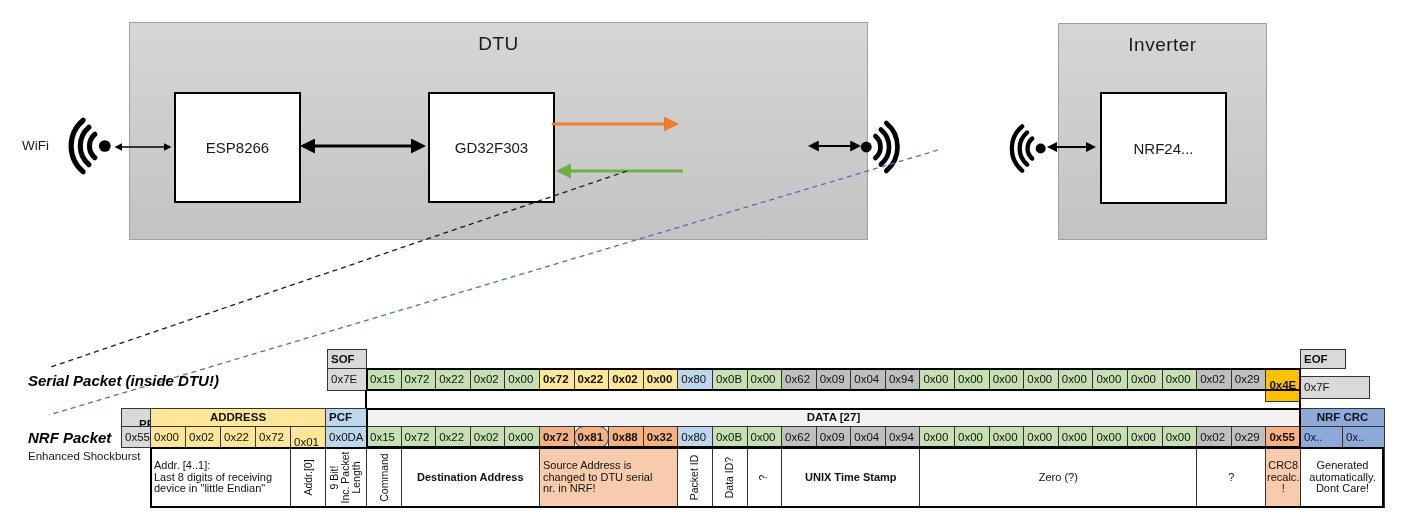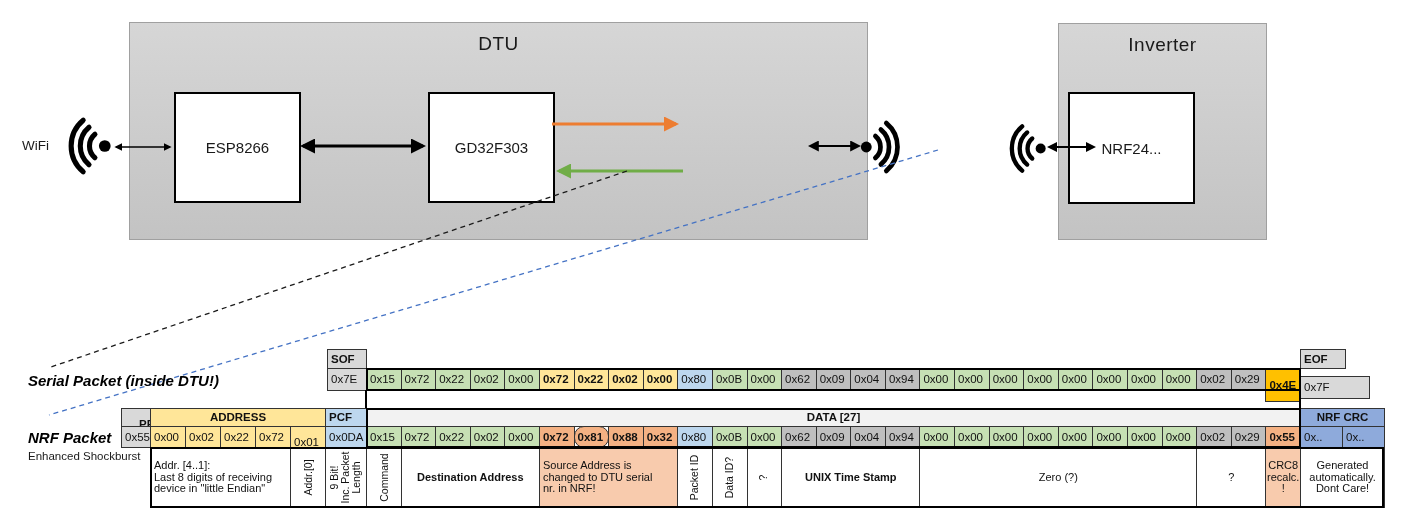--- a/index.html
+++ b/index.html
@@ -44,21 +44,21 @@
   <div class="chip-box" style="left:174px;top:92px;width:123px;height:107px;">
     <span>ESP8266</span>
   </div>
   <div class="chip-box" style="left:428px;top:92px;width:123px;height:107px;">
     <span>GD32F303</span>
   </div>
 
   <div class="group-box" style="left:1058px;top:23px;width:207px;height:215px;">
     <div class="group-title" style="top:10px;">Inverter</div>
   </div>
-  <div class="chip-box" style="left:1068px;top:92px;width:123px;height:108px;">
+  <div class="chip-box" style="left:1100px;top:92px;width:123px;height:108px;">
     <span>NRF24...</span>
   </div>
 
   <div class="wifi-label" style="left:22px;top:138px;">WiFi</div>
 
   <svg class="wifi-svg" style="left:62px;top:114px;" width="56" height="64" viewBox="0 0 110 104">
     <g stroke="#000" stroke-width="10" fill="none" stroke-linecap="round">
       <path d="M64.7 75 A30 30 0 0 1 64.7 29"></path>
       <path d="M53.1 88.8 A48 48 0 0 1 53.1 15.2"></path>
       <path d="M41.6 102.6 A66 66 0 0 1 41.6 1.4"></path>

